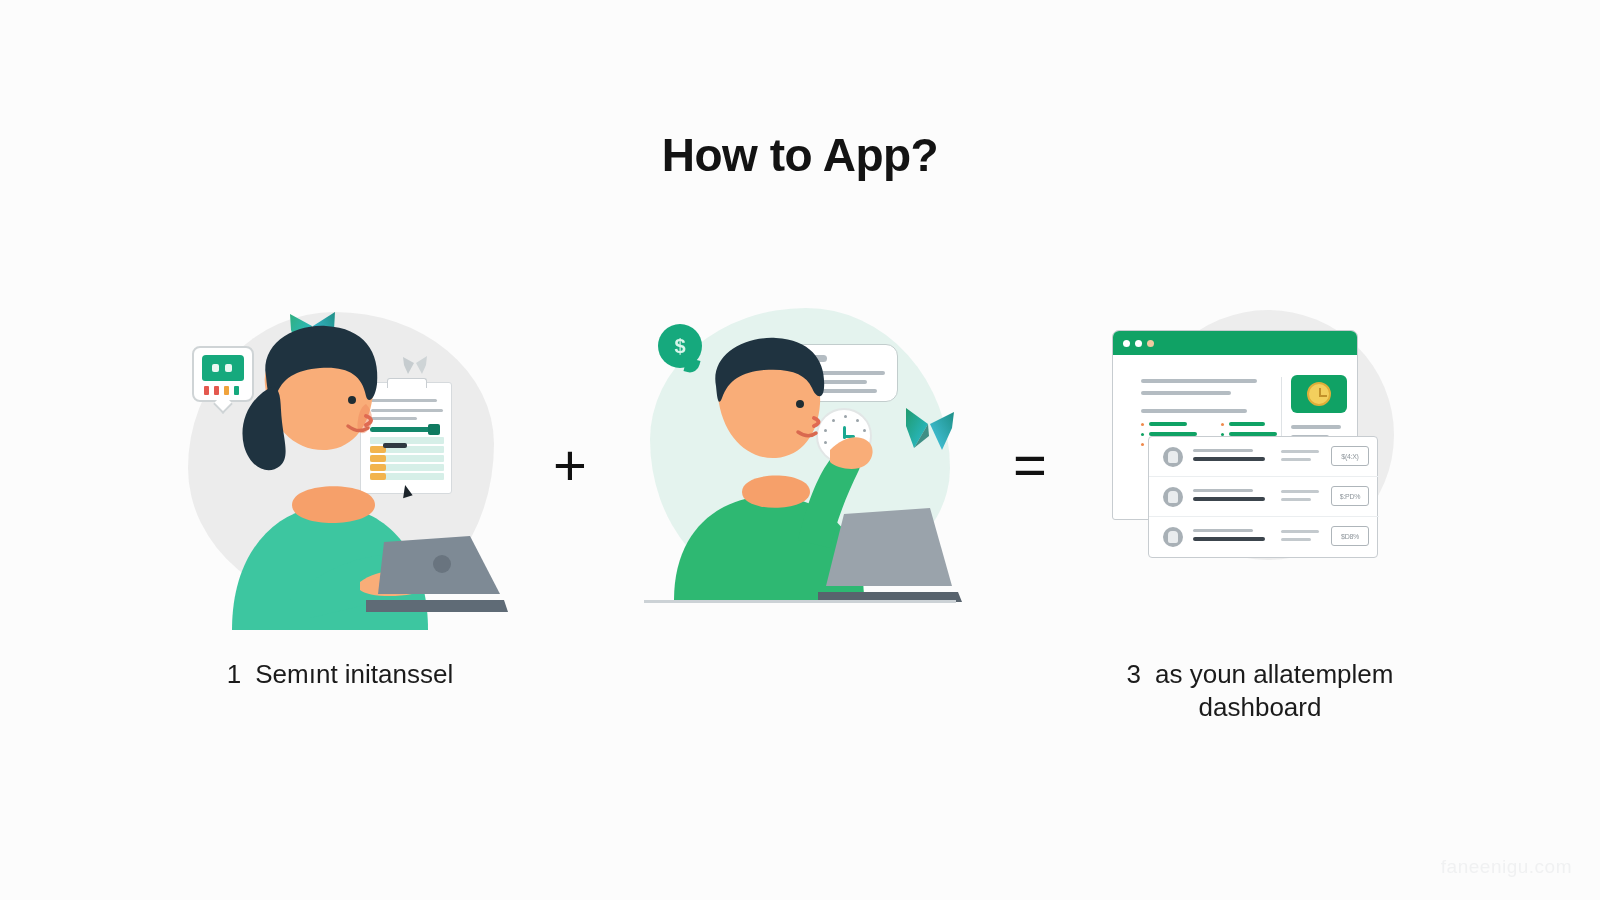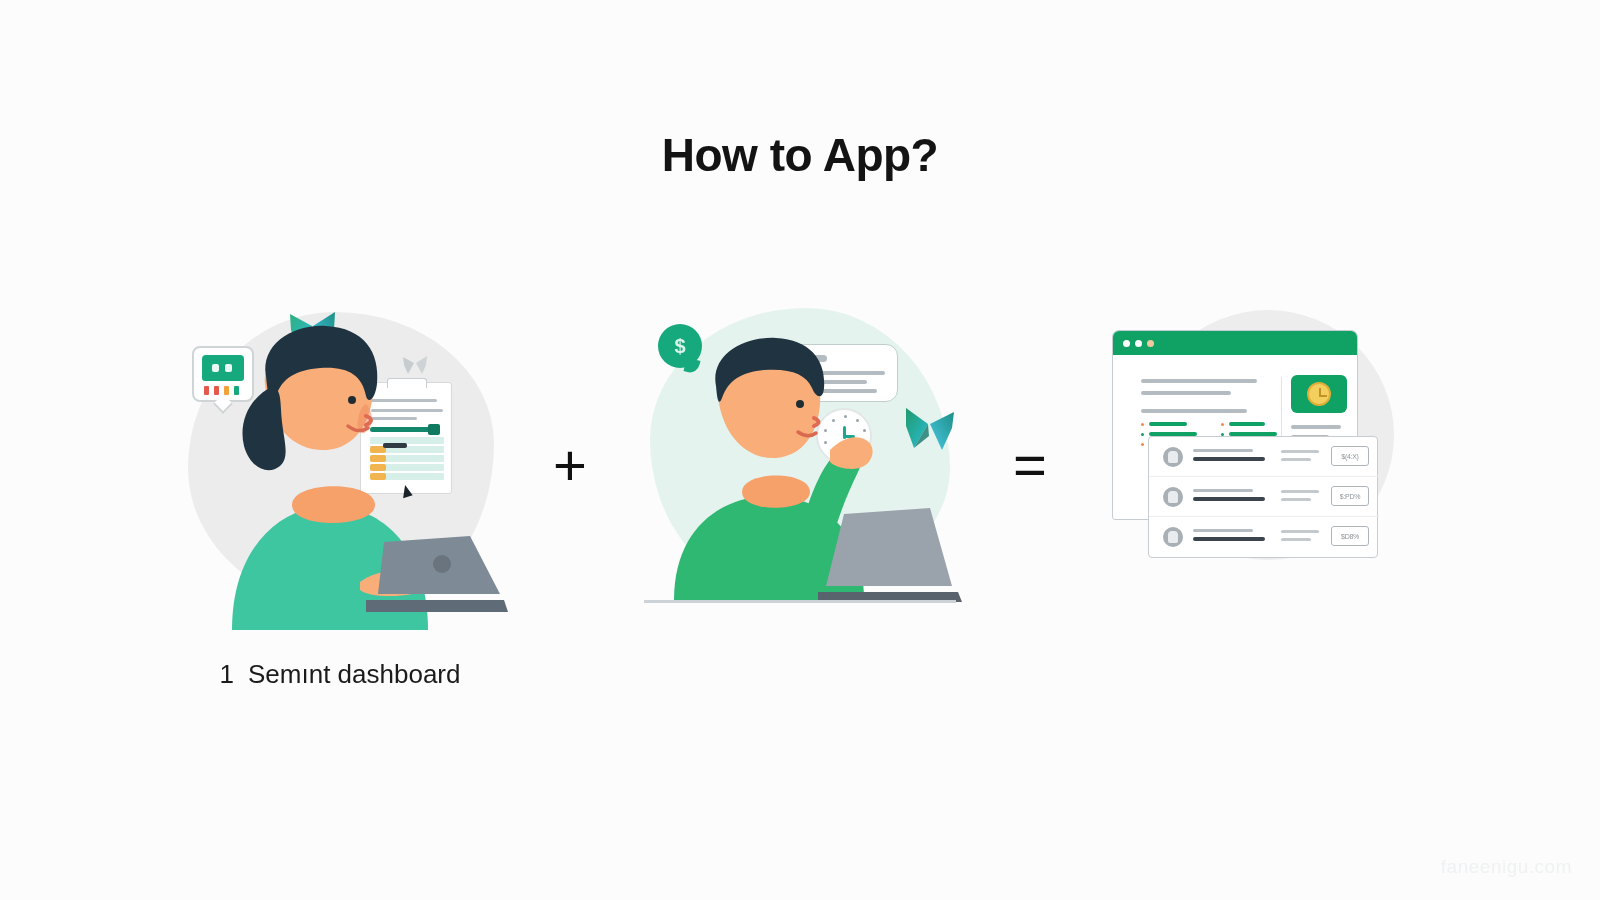--- a/index.html
+++ b/index.html
@@ -211,21 +211,21 @@
           <path d="M178 126 q10 8 20 2" fill="none" stroke="#d9694f" stroke-width="3.5" stroke-linecap="round"></path>
           <path d="M120 300 C150 268 200 250 236 256 L250 292 L140 318 Z" fill="#3dc6a0"></path>
           <path d="M190 282 C206 270 228 268 244 276 C252 280 250 292 242 294 C222 298 196 296 190 290 Z" fill="#f9ad78"></path>
           <path d="M208 294 L330 294 L300 236 L214 242 Z" fill="#7e8a95"></path>
           <path d="M196 300 L334 300 L338 312 L196 312 Z" fill="#5f6b76"></path>
           <ellipse cx="272" cy="264" rx="9" ry="9" fill="#69747f"></ellipse>
         </svg>
       </div>
 
       <div class="caption">
-        <span class="num">1</span><span>Semınt dashboard</span>
+        <span class="num">1</span><span>Semınt initanssel</span>
       </div>
     </div>
 
     <div class="operator">+</div>
 
     <div class="step">
       <div class="art">
         <div class="blob blob-mint"></div>
 
         <div class="i2-bubble">$</div>
@@ -355,18 +355,21 @@
               </div>
             <div class="l1"></div>
               <div class="l2"></div>
               <div class="l3"></div>
               <div class="l4"></div>
             <div class="pill">$D8%</div>
           </div>
         </div>
       </div>
 
+      <div class="caption">
+        <span class="num">3</span><span>as youn allatemplem dashboard</span>
+      </div>
     </div>
 
   </div>
 
   <div class="watermark">faneenigu.com</div>
 </div>
 
 </body></html>

